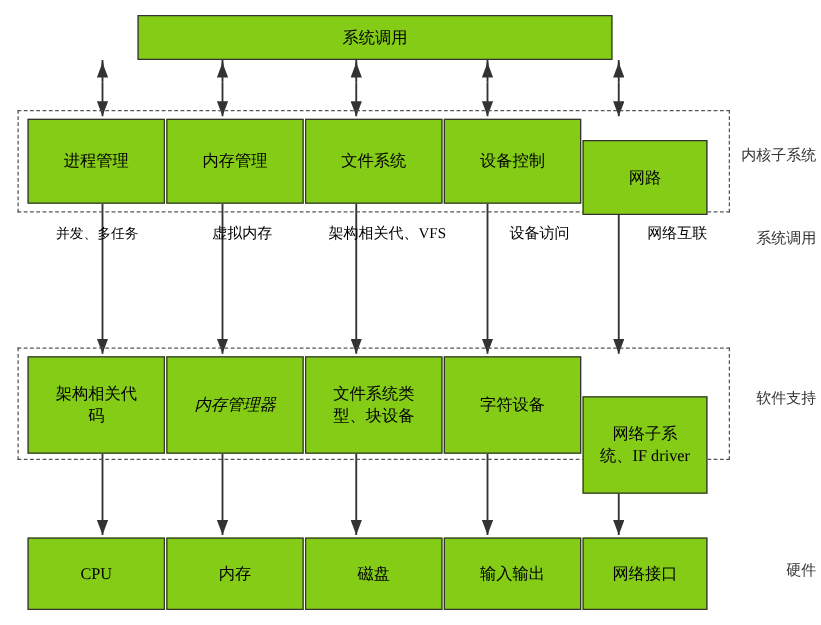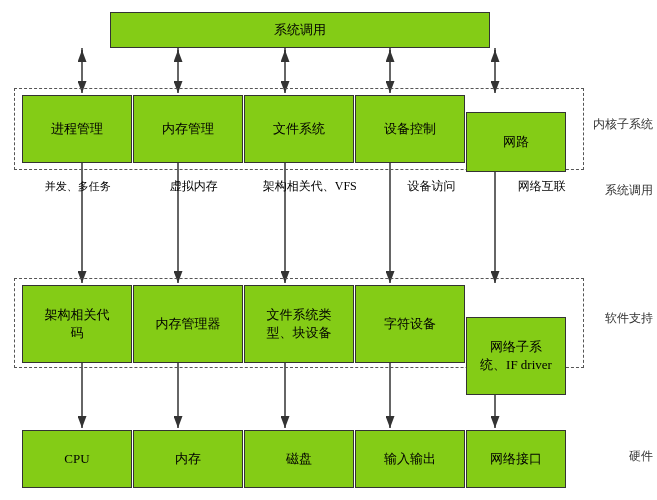--- a/index.html
+++ b/index.html
@@ -138,21 +138,21 @@
   </div>
   <span class="row-label" style="top:182px;">系统调用</span>
 
   <div style="position:absolute; top:278px; left:14px; width:570px; height:90px; border:1.5px dashed #555;"></div>
   <span class="row-label" style="top:310px;">软件支持</span>
 
   <div class="box" style="top:285px; left:22px; width:110px; height:78px;">
     <span style="white-space:pre-line;">架构相关代
 码</span>
   </div>
-  <div class="box" style="top:285px; left:133px; width:110px; height:78px;">
+  <div class="box" style="top:285px; left:133px; width:110px; height:78px;font-style:italic;">
     <span>内存管理器</span>
   </div>
   <div class="box" style="top:285px; left:244px; width:110px; height:78px;">
     <span style="white-space:pre-line;">文件系统类
 型、块设备</span>
   </div>
   <div class="box" style="top:285px; left:355px; width:110px; height:78px;">
     <span>字符设备</span>
   </div>
   <div class="box" style="top:285px; left:466px; width:100px; height:78px;margin-top:32px;">

